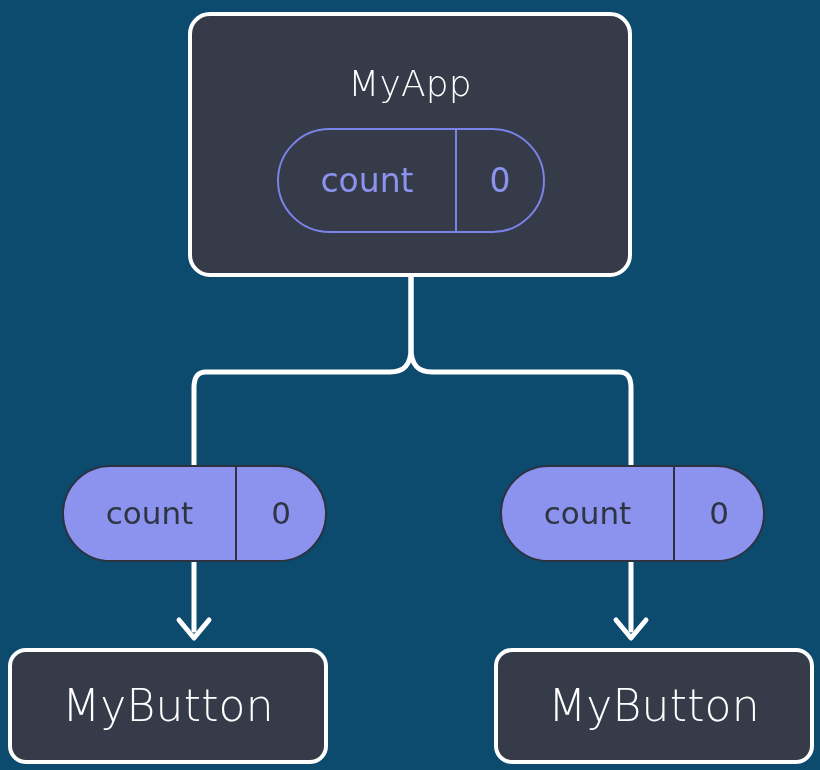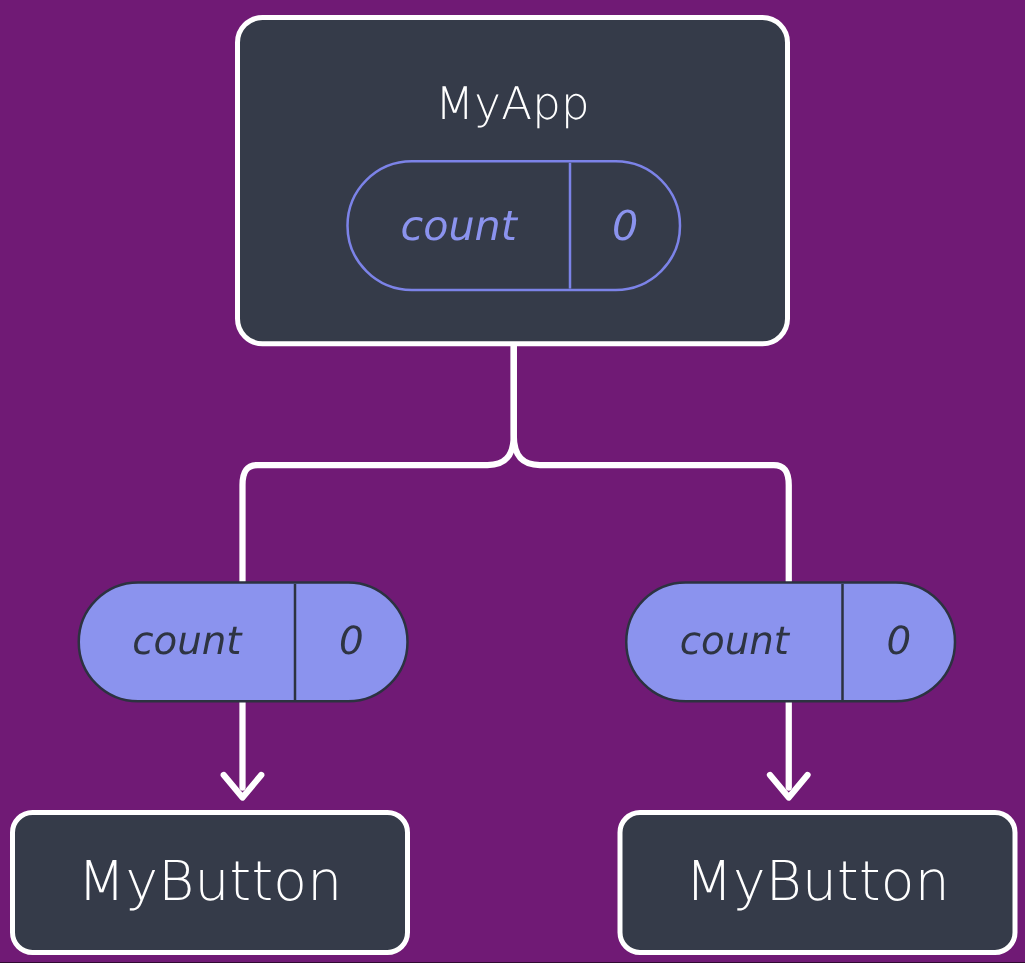--- a/index.html
+++ b/index.html
@@ -11,21 +11,21 @@
   body {
     width: 820px;
     height: 770px;
     overflow: hidden;
     font-family: "DejaVu Sans", "Liberation Sans", sans-serif;
   }
   #stage {
     position: relative;
     width: 820px;
     height: 770px;
-    background: #701a75;
+    background: #0c4a6e;
   }
   #wires {
     position: absolute;
     left: 0;
     top: 0;
     width: 820px;
     height: 770px;
     pointer-events: none;
   }
 
@@ -90,21 +90,20 @@
     border-radius: 999px;
     overflow: hidden;
   }
   .state-pill .pill-key,
   .state-pill .pill-value {
     display: flex;
     align-items: center;
     justify-content: center;
     line-height: 1;
     white-space: nowrap;
-    font-style: italic;
   }
 
   
   .pill-outline {
     background: transparent;
     border: 2px solid #7C83E8;
   }
   .pill-outline .pill-key,
   .pill-outline .pill-value {
     color: #8B93EE;

